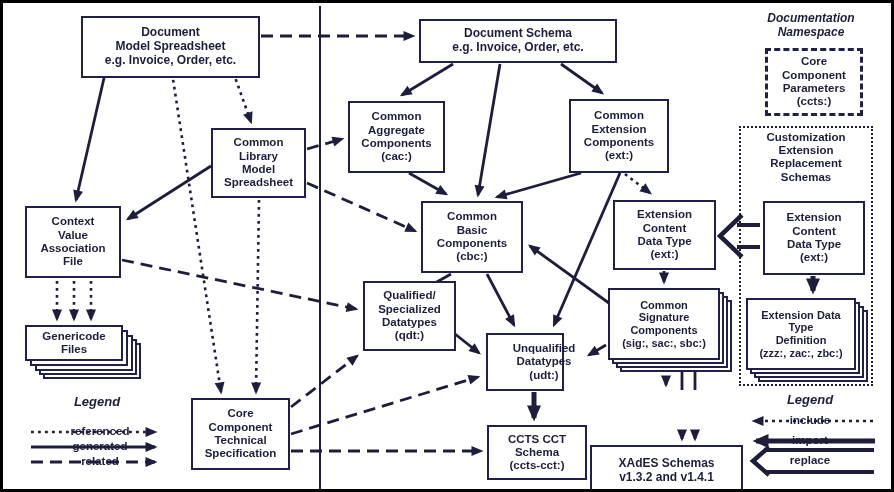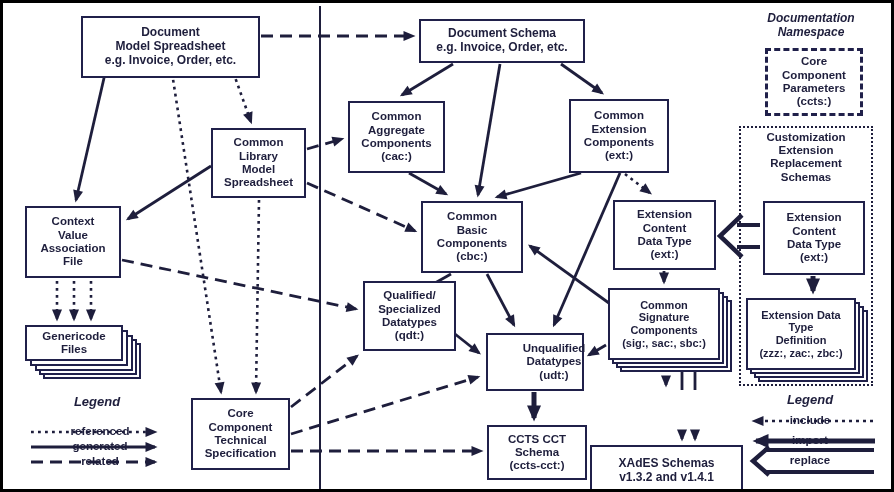--- a/index.html
+++ b/index.html
@@ -140,21 +140,21 @@
   <div class="stack" style="left:613px; top:293px; width:112px; height:72px;"></div>
   <div class="stack" style="left:609px; top:289px; width:112px; height:72px;"></div>
 
   <div class="stack" style="left:755px; top:307px; width:110px; height:72px;"></div>
   <div class="stack" style="left:751px; top:303px; width:110px; height:72px;"></div>
   <div class="stack" style="left:747px; top:299px; width:110px; height:72px;"></div>
 
   <div class="box big" style="left:78px; top:13px; width:179px; height:62px;">Document
 Model Spreadsheet
 e.g. Invoice, Order, etc.</div>
-  <div class="box big" style="left:416px; top:16px; width:166px; height:44px;">Document Schema
+  <div class="box big" style="left:416px; top:16px; width:198px; height:44px;">Document Schema
 e.g. Invoice, Order, etc.</div>
   <div class="box" style="left:208px; top:125px; width:95px; height:70px;">Common
 Library
 Model
 Spreadsheet</div>
   <div class="box" style="left:345px; top:98px; width:97px; height:72px;">Common
 Aggregate
 Components
 (cac:)</div>
   <div class="box" style="left:566px; top:96px; width:100px; height:74px;">Common
@@ -168,21 +168,21 @@
 Association
 File</div>
   <div class="box" style="left:418px; top:198px; width:102px; height:72px;">Common
 Basic
 Components
 (cbc:)</div>
   <div class="box" style="left:360px; top:278px; width:93px; height:70px;">Qualified/
 Specialized
 Datatypes
 (qdt:)</div>
-  <div class="box" style="left:483px; top:330px; width:98px; height:58px;padding-left:40px;">Unqualified
+  <div class="box" style="left:483px; top:330px; width:78px; height:58px;padding-left:40px;">Unqualified
 Datatypes
 (udt:)</div>
   <div class="box" style="left:484px; top:422px; width:100px; height:55px;">CCTS CCT
 Schema
 (ccts-cct:)</div>
   <div class="box" style="left:188px; top:395px; width:99px; height:72px;">Core
 Component
 Technical
 Specification</div>
   <div class="box" style="left:610px; top:197px; width:103px; height:70px;">Extension

